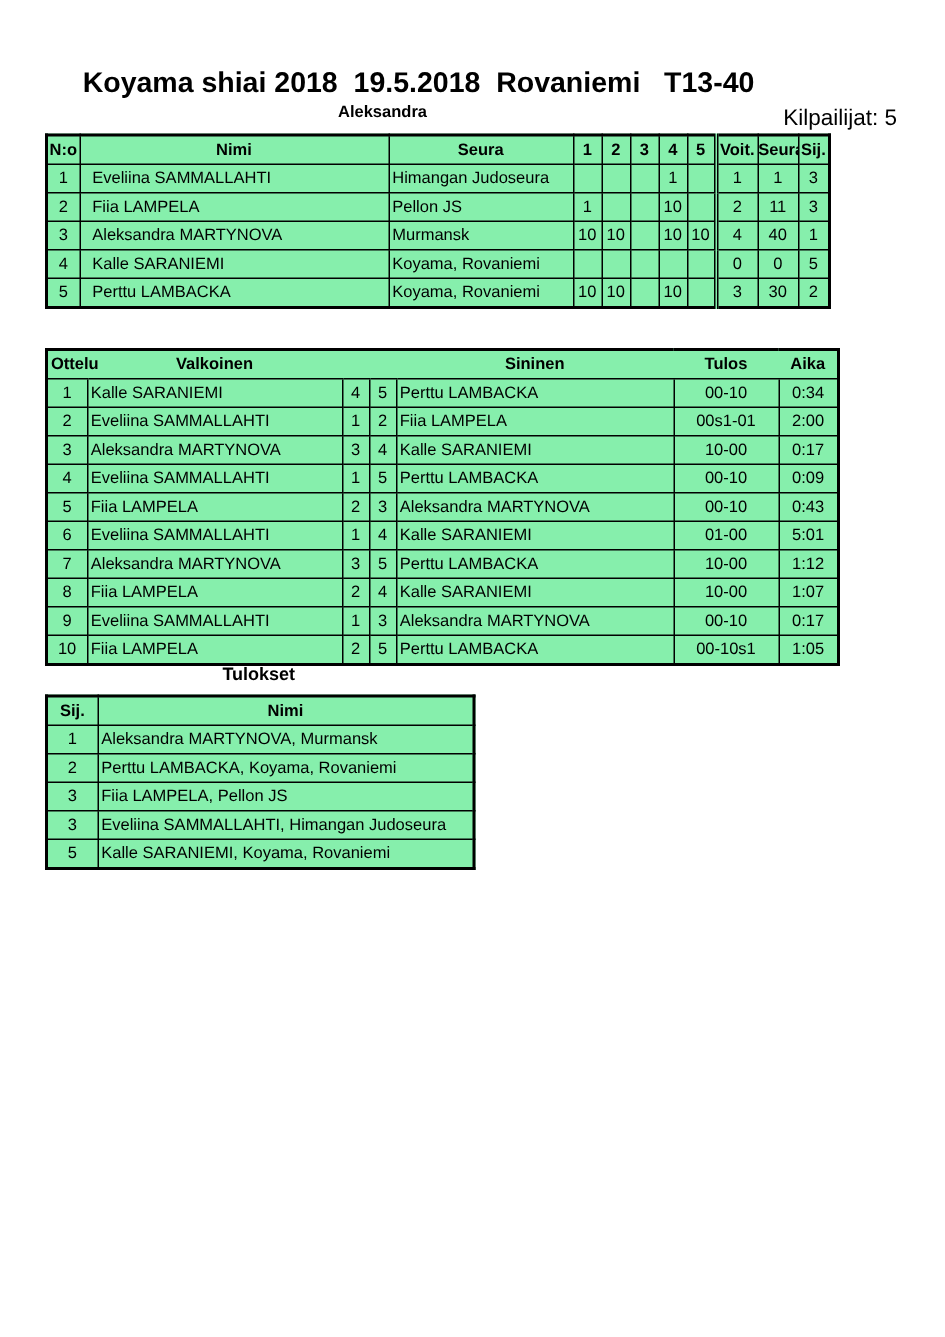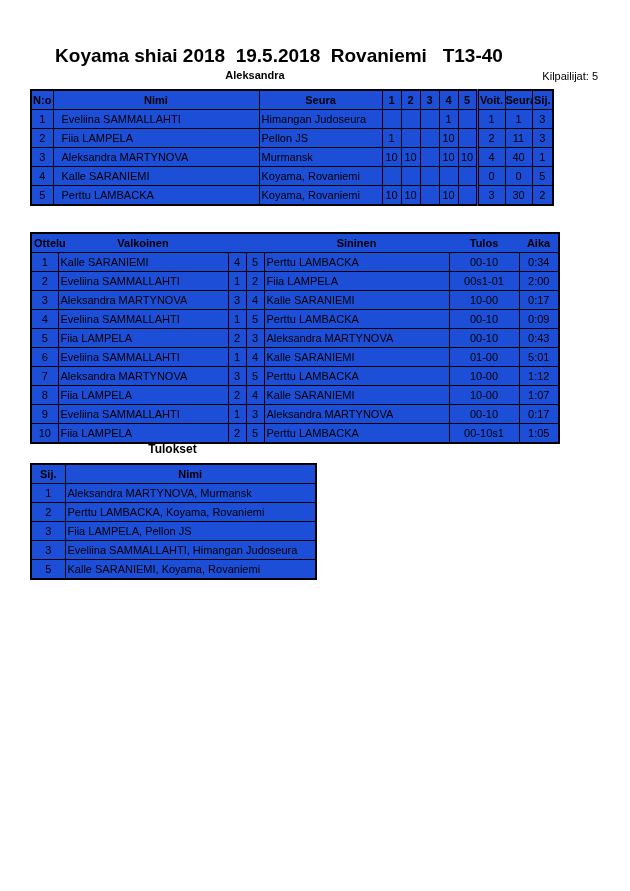--- a/index.html
+++ b/index.html
@@ -10,31 +10,31 @@
   }
   .page-title{
     position:absolute;top:45px;left:0;width:558px;text-align:center;
     font-size:19px;font-weight:bold;white-space:pre;
   }
   .subtitle{
     position:absolute;top:69px;left:0;width:510px;text-align:center;
     font-size:11px;font-weight:bold;
   }
   .participants{
-    position:absolute;top:70px;right:32px;font-size:11px;
+    position:absolute;top:70px;right:32px;font-size:15px;
   }
   .section-title{
     position:absolute;font-size:12px;font-weight:bold;text-align:center;
   }
   #ottelut-title{left:30px;top:210px;width:528px;margin-top:32px;}
   #tulokset-title{left:30px;top:442px;width:285px;}
 
   table{
     position:absolute;border-collapse:collapse;table-layout:fixed;
-    border:2px solid #000;background:#1d4ed8;
+    border:2px solid #000;background:#86efac;
   }
   th,td{
     border:1px solid #000;font-size:11px;height:18px;padding:0;
     white-space:nowrap;overflow:hidden;text-align:center;vertical-align:middle;
   }
   th{font-weight:bold;}
   td.l{text-align:left;}
   .pl6{padding-left:2px;margin-left:40px;}
   .pl8{padding-left:8px;}
   .dbl{border-left:3px double #000;}

